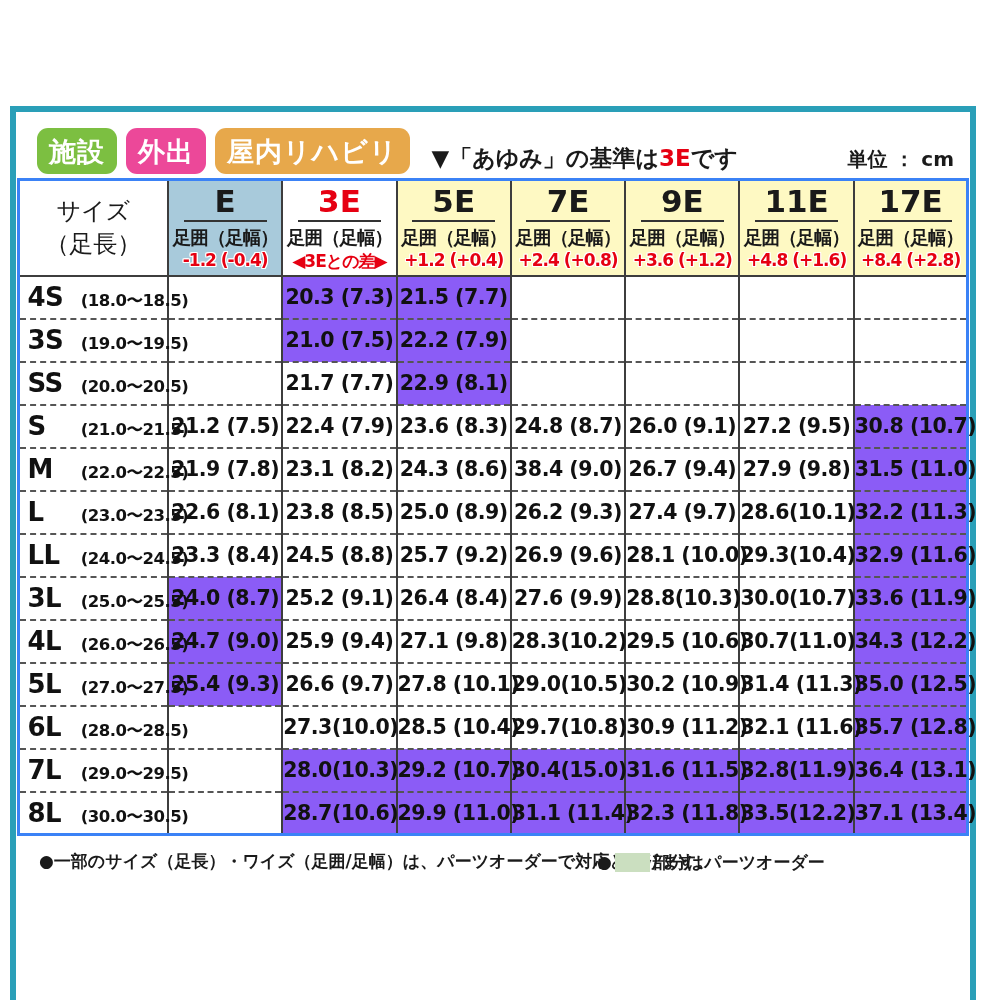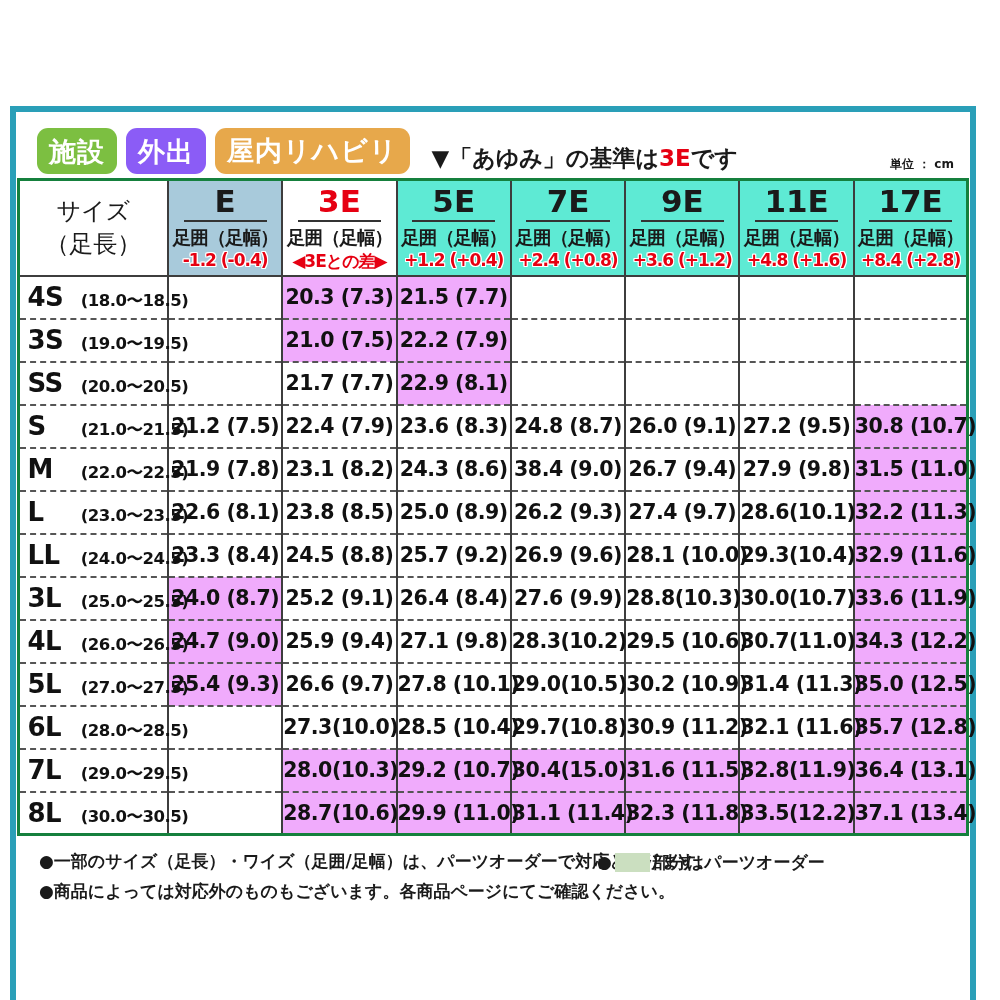--- a/index.html
+++ b/index.html
@@ -13,62 +13,62 @@
     border:6px solid #2a9fb8; background:#fff;
   }
   
   .topbar { display:flex; align-items:flex-end; padding:11px 16px 0 21px; height:62px; }
   .badge {
     color:#fff; font-weight:bold; font-size:27px; line-height:1;
     padding:10px 12px 9px; border-radius:11px; margin-right:9px; letter-spacing:1px;
   }
   .std-note { font-size:23px; font-weight:bold; margin-left:13px; white-space:nowrap; }
   .std-note .hl { color:#e60012; }
-  .unit { margin-left:auto; font-size:12px; font-weight:600; padding-bottom:1px; white-space:nowrap; }
+  .unit { margin-left:auto; font-size:20px; font-weight:600; padding-bottom:1px; white-space:nowrap; }
 
   
-  table { border-collapse:collapse; table-layout:fixed; width:950px; margin:4px auto 0; border:3px solid #15803d; }
+  table { border-collapse:collapse; table-layout:fixed; width:950px; margin:4px auto 0; border:3px solid #3b82f6; }
   th, td { border-left:2px solid #3d3d3d; padding:0; }
   thead th { border-bottom:2px solid #3d3d3d; height:96px; vertical-align:top; text-align:center; }
   th.size-head { vertical-align:middle; font-size:24px; font-weight:500; line-height:1.35; background:#fff; }
   .col-label { font-size:31px; font-weight:bold; line-height:1.15; padding-top:3px; }
   .col-label.red { color:#e60012; }
   .col-underline { border-bottom:2px solid #333; width:74%; margin:0 auto 3px; }
   .col-sub { font-size:18.5px; font-weight:bold; letter-spacing:-1px; }
   .col-diff {
     font-size:17px; font-weight:bold; color:#e60012; letter-spacing:-1px;
     text-shadow:-1px -1px 0 #fff,1px -1px 0 #fff,-1px 1px 0 #fff,1px 1px 0 #fff,0 -1px 0 #fff,0 1px 0 #fff,-1px 0 0 #fff,1px 0 0 #fff;
   }
   .bg-blue { background:#a8cadb; }
-  .bg-orange { background:#5eead4; }
+  .bg-orange { background:#fef9c3; }
   .bg-white { background:#fff; }
   tbody td {
     border-top:2px dashed #555; height:43px; text-align:center;
     font-size:20.5px; font-weight:600; color:#111; letter-spacing:-0.5px; white-space:nowrap;
   }
   tbody tr:first-child td { border-top:none; }
-  td.green { background:#f0abfc; }
+  td.green { background:#8b5cf6; }
   td.size-cell { text-align:left; padding-left:8px; }
   .size-label { font-size:26px; font-weight:bold; display:inline-block; min-width:48px; text-align:left; }
   .size-range { font-size:16.5px; font-weight:600; letter-spacing:-0.5px; }
 
   
   .footer { position:relative; margin:11px 0 0 23px; font-size:17px; font-weight:600; line-height:1.75; width:930px; }
   .legend { position:absolute; left:558px; top:1px; display:flex; align-items:center; white-space:nowrap; }
   .legend-swatch { width:35px; height:19px; background:#cbdfc0; display:inline-block; margin:0 3px; }
 </style>
 </head>
 <body>
 
 <div class="frame">
 
   <div class="topbar">
     <span class="badge" id="badge-0" style="background: rgb(124, 191, 65);">施設</span>
-    <span class="badge" id="badge-1" style="background: #8b5cf6;">外出</span>
-    <span class="badge" id="badge-2" style="background: rgb(231, 168, 75); font-family: Liberation Serif, serif;">屋内リハビリ</span>
+    <span class="badge" id="badge-1" style="background: #ec4899;">外出</span>
+    <span class="badge" id="badge-2" style="background: rgb(231, 168, 75);">屋内リハビリ</span>
     <span class="std-note"><span>▼「あゆみ」の基準は</span><span class="hl">3E</span><span>です</span></span>
     <span class="unit">単位 ： cm</span>
   </div>
 
   <table>
     <colgroup id="cols">
         <col style="width: 150px;">
         <col style="width: 114.286px;">
         <col style="width: 114.286px;">
         <col style="width: 114.286px;">
@@ -256,21 +256,20 @@
           <td class="green">31.1 (11.4)</td>
           <td class="green">32.3 (11.8)</td>
           <td class="green">33.5(12.2)</td>
           <td class="green">37.1 (13.4)</td>
         </tr>
       </tbody>
   </table>
 
   <div class="footer">
     <div>●一部のサイズ（足長）・ワイズ（足囲/足幅）は、パーツオーダーで対応となります。</div>
-    <div>●商品によっては対応外のものもございます。各商品ページにてご確認ください。</div>
     <div class="legend">
       <span>●</span>
       <span class="legend-swatch"></span>
       <span>部分はパーツオーダー</span>
     </div>
   </div>
 
 </div>
 
 </body></html>

